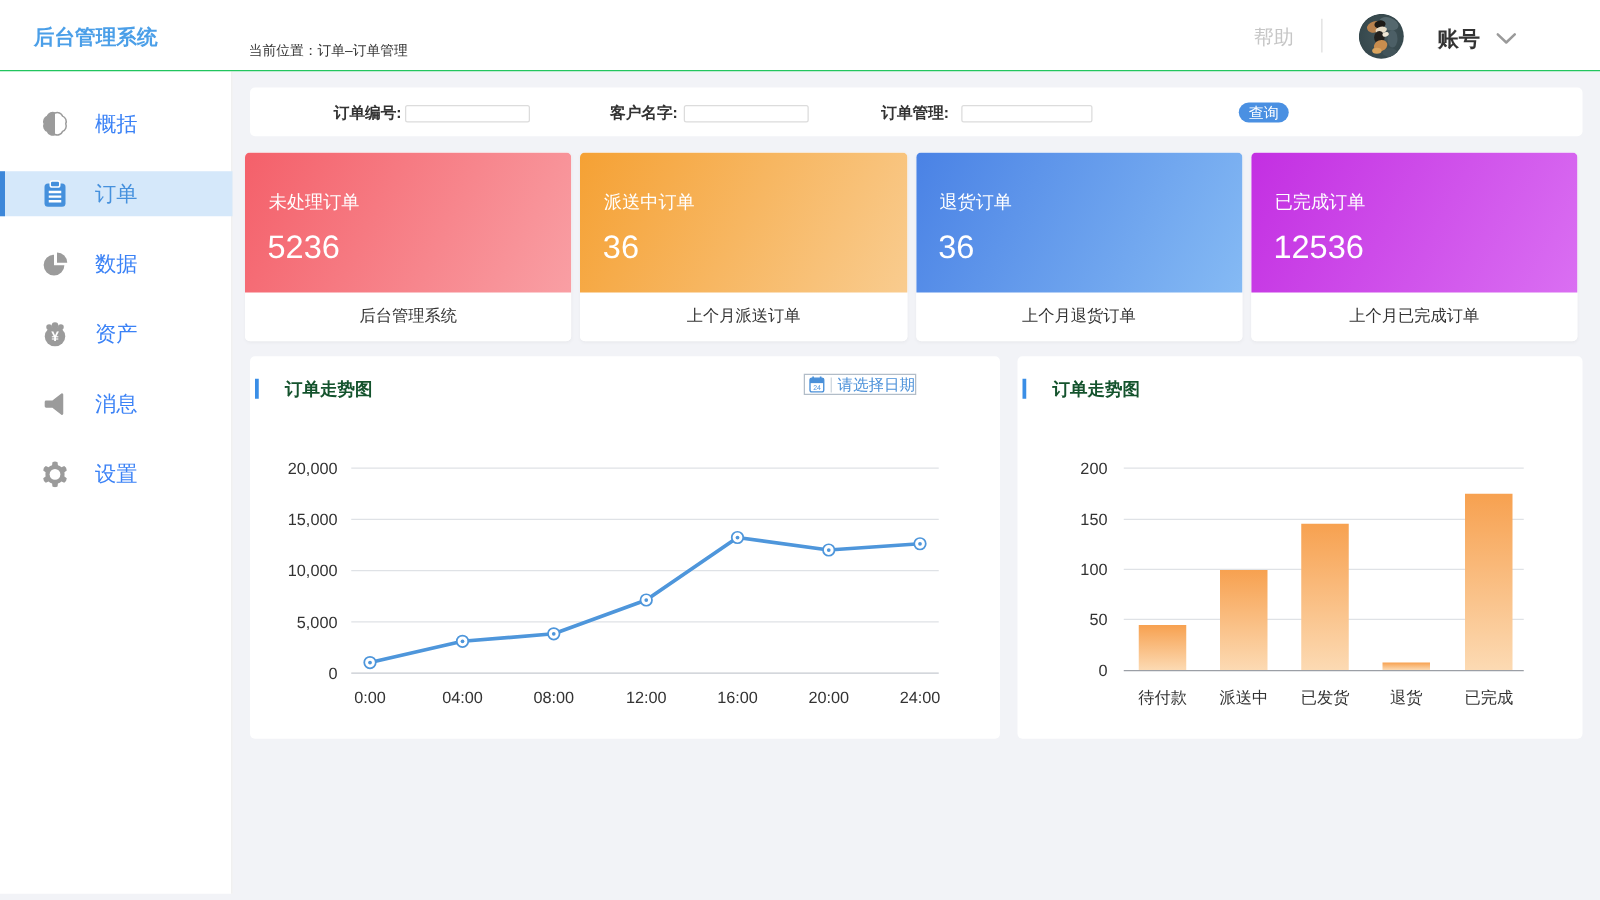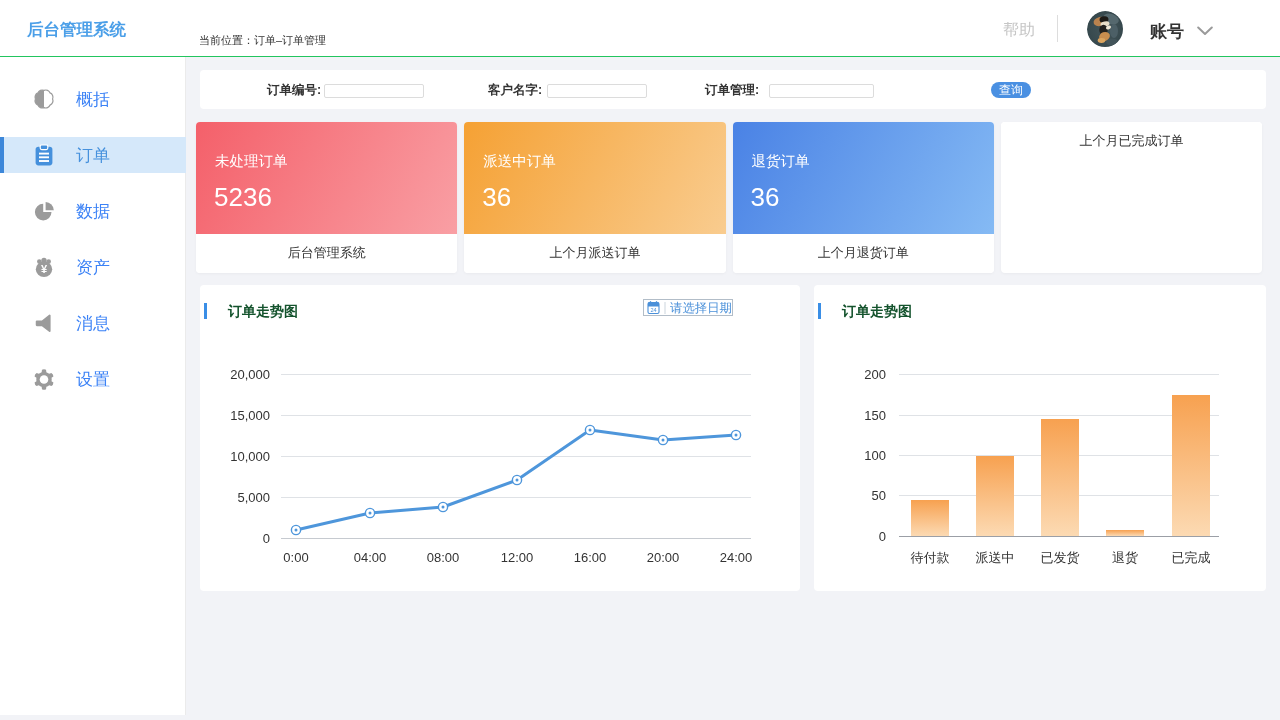--- a/index.html
+++ b/index.html
@@ -182,20 +182,24 @@
       <div class="foot">上个月派送订单</div>
     </div>
   <div class="card">
       <div class="grad g3">
         <div class="t">退货订单</div>
         <div class="n">36</div>
       </div>
       <div class="foot">上个月退货订单</div>
     </div>
   <div class="card">
+      <div class="grad g4">
+        <div class="t">已完成订单</div>
+        <div class="n">12536</div>
+      </div>
       <div class="foot">上个月已完成订单</div>
     </div>
 </div>
 
 <div class="panel p1">
   <div class="ptitle">订单走势图</div>
   <div class="datepick">
     <svg width="89" height="16" viewBox="0 0 89 16">
       <rect x="4" y="2.5" width="11" height="11" rx="1.5" fill="none" stroke="#4a90d9" stroke-width="1.1"></rect>
       <rect x="4" y="2.5" width="11" height="4" fill="#4a90d9"></rect>

